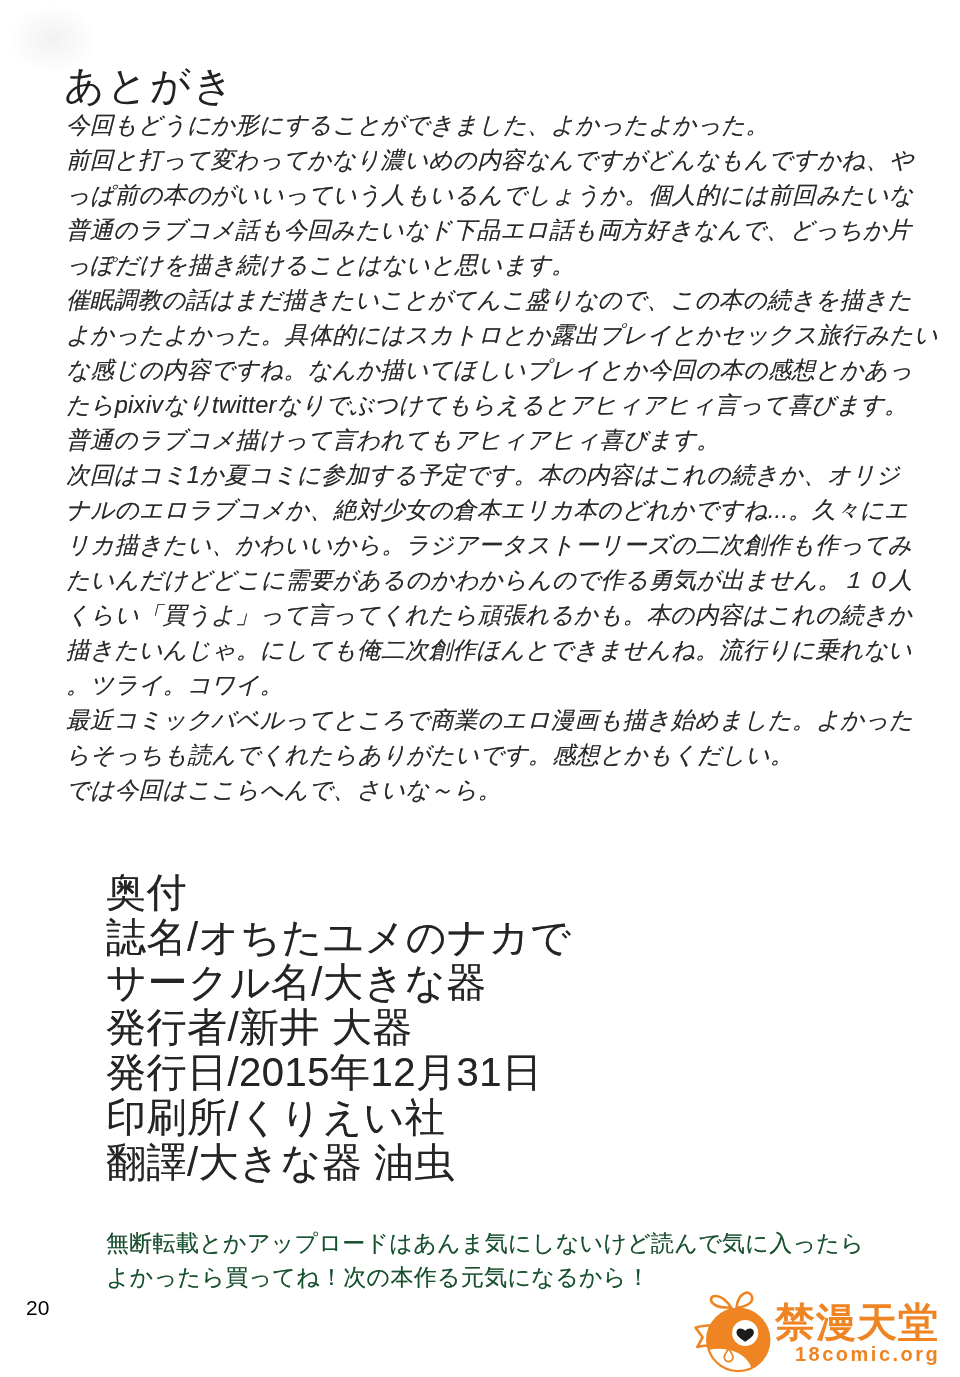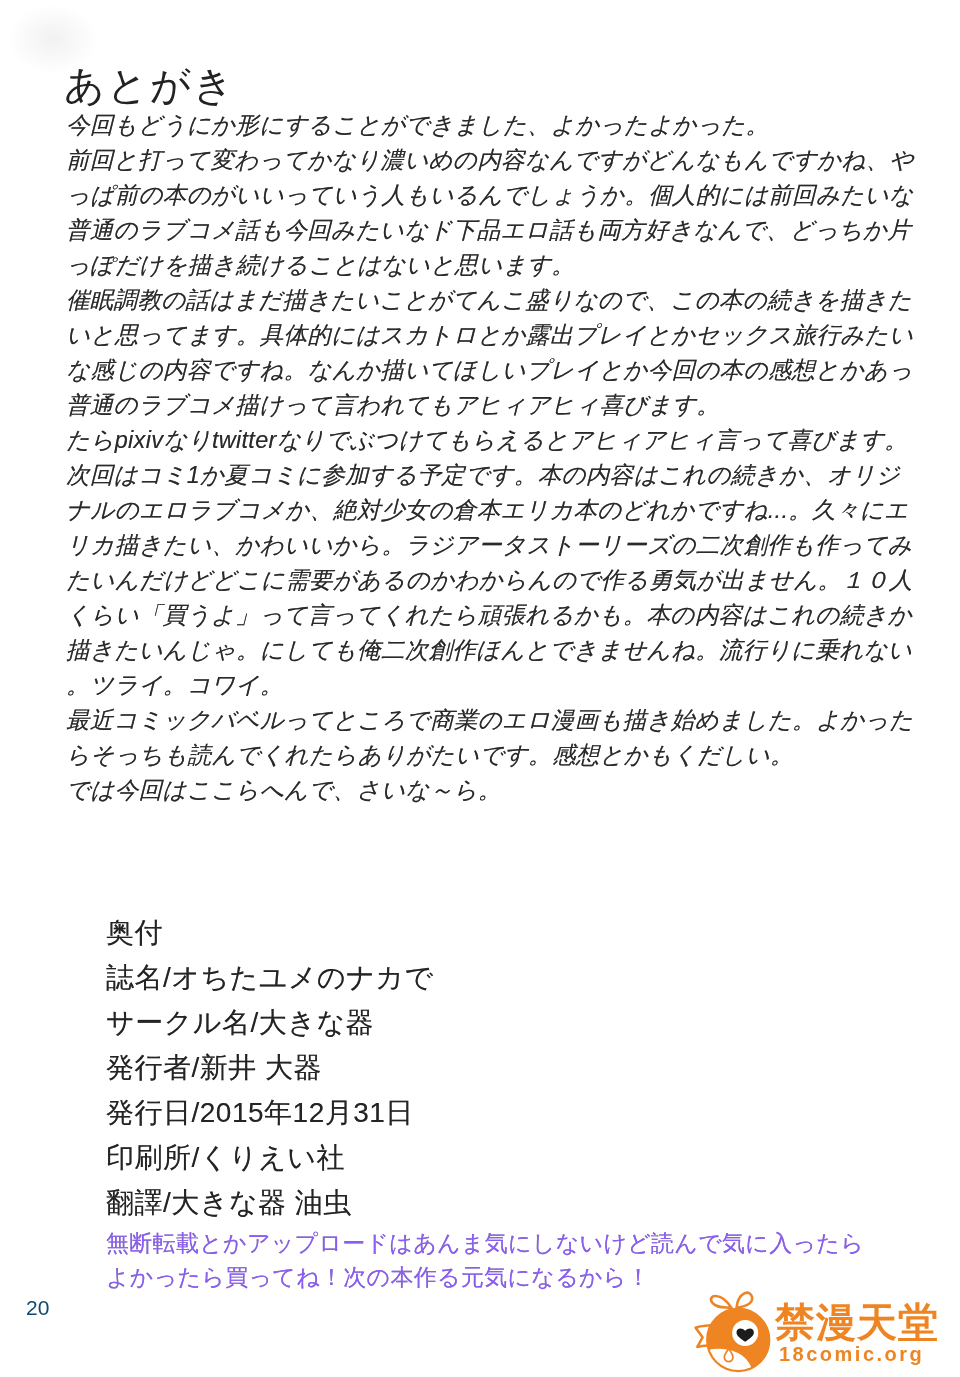--- a/index.html
+++ b/index.html
@@ -22,73 +22,73 @@
   }
   .afterword{
     position:absolute;left:66px;top:108px;width:850px;
     font-size:23.5px;line-height:35px;letter-spacing:0.3px;
     color:#2a2a2a;
     text-shadow:0 0 0.6px rgba(40,40,40,0.55);
     white-space:nowrap;
     font-style:italic;
   }
   .colophon{
-    position:absolute;left:106px;top:910px;
-    font-size:28px;line-height:45px;letter-spacing:0.5px;
+    position:absolute;left:106px;top:870px;
+    font-size:40px;line-height:45px;letter-spacing:0.5px;
     color:#242424;
     text-shadow:0 0 0.6px rgba(40,40,40,0.5);
     white-space:nowrap;
   }
   .note{
     position:absolute;left:106px;top:1226px;
     font-size:23px;line-height:34px;letter-spacing:0.3px;
-    color:#8b5cf6;
+    color:#14532d;
     text-shadow:0 0 0.5px rgba(40,40,40,0.5);
     white-space:nowrap;
   }
   .page-number{
     position:absolute;left:26px;top:1296px;
-    font-size:21px;color:#0c4a6e;
+    font-size:21px;color:#000000;
   }
   .watermark{
     position:absolute;left:693px;top:1289px;width:262px;height:88px;
     display:flex;align-items:flex-start;
     color:#ee8522;
   }
   .wm-mascot{flex:0 0 auto;width:80px;height:88px;}
   .wm-text{display:flex;flex-direction:column;margin-left:2px;margin-top:12px;}
   .wm-name{
     font-size:40px;font-weight:bold;line-height:42px;letter-spacing:1px;
     color:currentColor;white-space:nowrap;
   }
   .wm-url{
     font-size:20px;font-weight:bold;line-height:22px;letter-spacing:2.5px;
-    color:currentColor;white-space:nowrap;margin-left:4px;
+    color:currentColor;white-space:nowrap;margin-left:20px;
   }
 </style>
 </head>
 <body>
 
 <div class="page">
 
   <div class="scan-smudge"></div>
 
   <h1 class="title">あとがき</h1>
 
   <div class="afterword">
     <div>今回もどうにか形にすることができました、よかったよかった。</div>
     <div>前回と打って変わってかなり濃いめの内容なんですがどんなもんですかね、や</div>
     <div>っぱ前の本のがいいっていう人もいるんでしょうか。個人的には前回みたいな</div>
     <div>普通のラブコメ話も今回みたいなド下品エロ話も両方好きなんで、どっちか片</div>
     <div>っぽだけを描き続けることはないと思います。</div>
     <div>催眠調教の話はまだ描きたいことがてんこ盛りなので、この本の続きを描きた</div>
-    <div>いと思ってます。具体的にはスカトロとか露出プレイとかセックス旅行みたい</div>
+    <div>よかったよかった。具体的にはスカトロとか露出プレイとかセックス旅行みたい</div>
     <div>な感じの内容ですね。なんか描いてほしいプレイとか今回の本の感想とかあっ</div>
+    <div>たらpixivなりtwitterなりでぶつけてもらえるとアヒィアヒィ言って喜びます。</div>
     <div>普通のラブコメ描けって言われてもアヒィアヒィ喜びます。</div>
-    <div>たらpixivなりtwitterなりでぶつけてもらえるとアヒィアヒィ言って喜びます。</div>
     <div>次回はコミ1か夏コミに参加する予定です。本の内容はこれの続きか、オリジ</div>
     <div>ナルのエロラブコメか、絶対少女の倉本エリカ本のどれかですね...。久々にエ</div>
     <div>リカ描きたい、かわいいから。ラジアータストーリーズの二次創作も作ってみ</div>
     <div>たいんだけどどこに需要があるのかわからんので作る勇気が出ません。１０人</div>
     <div>くらい「買うよ」って言ってくれたら頑張れるかも。本の内容はこれの続きか</div>
     <div>描きたいんじゃ。にしても俺二次創作ほんとできませんね。流行りに乗れない</div>
     <div>。ツライ。コワイ。</div>
     <div>最近コミックバベルってところで商業のエロ漫画も描き始めました。よかった</div>
     <div>らそっちも読んでくれたらありがたいです。感想とかもくだしい。</div>
     <div>では今回はここらへんで、さいな～ら。</div>

